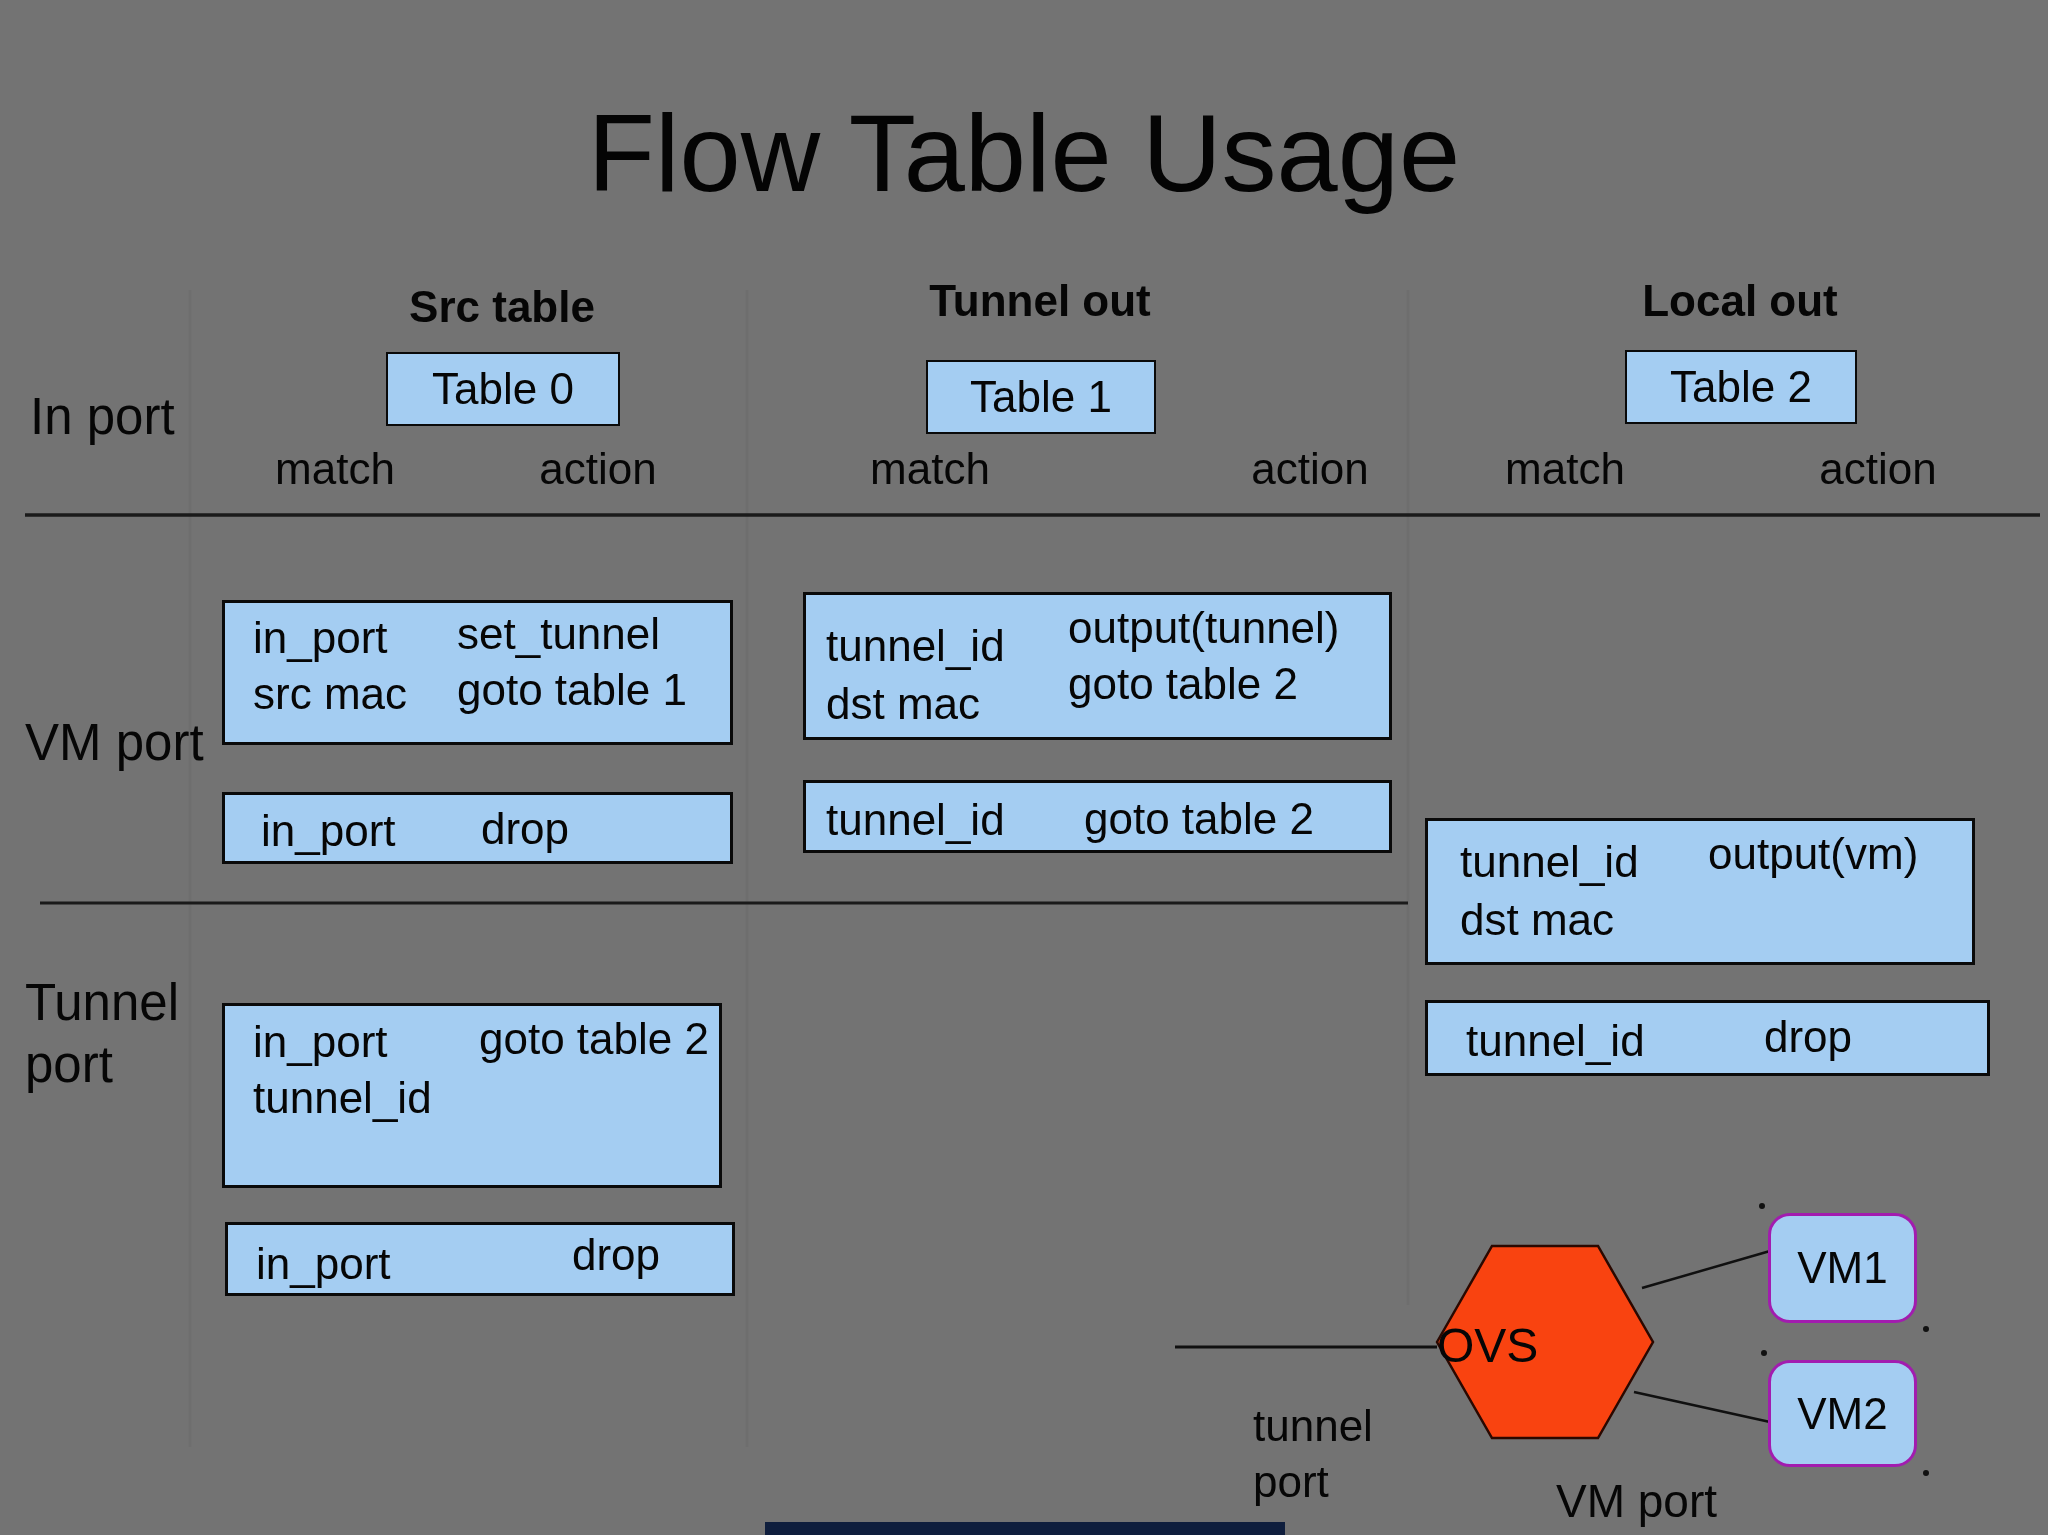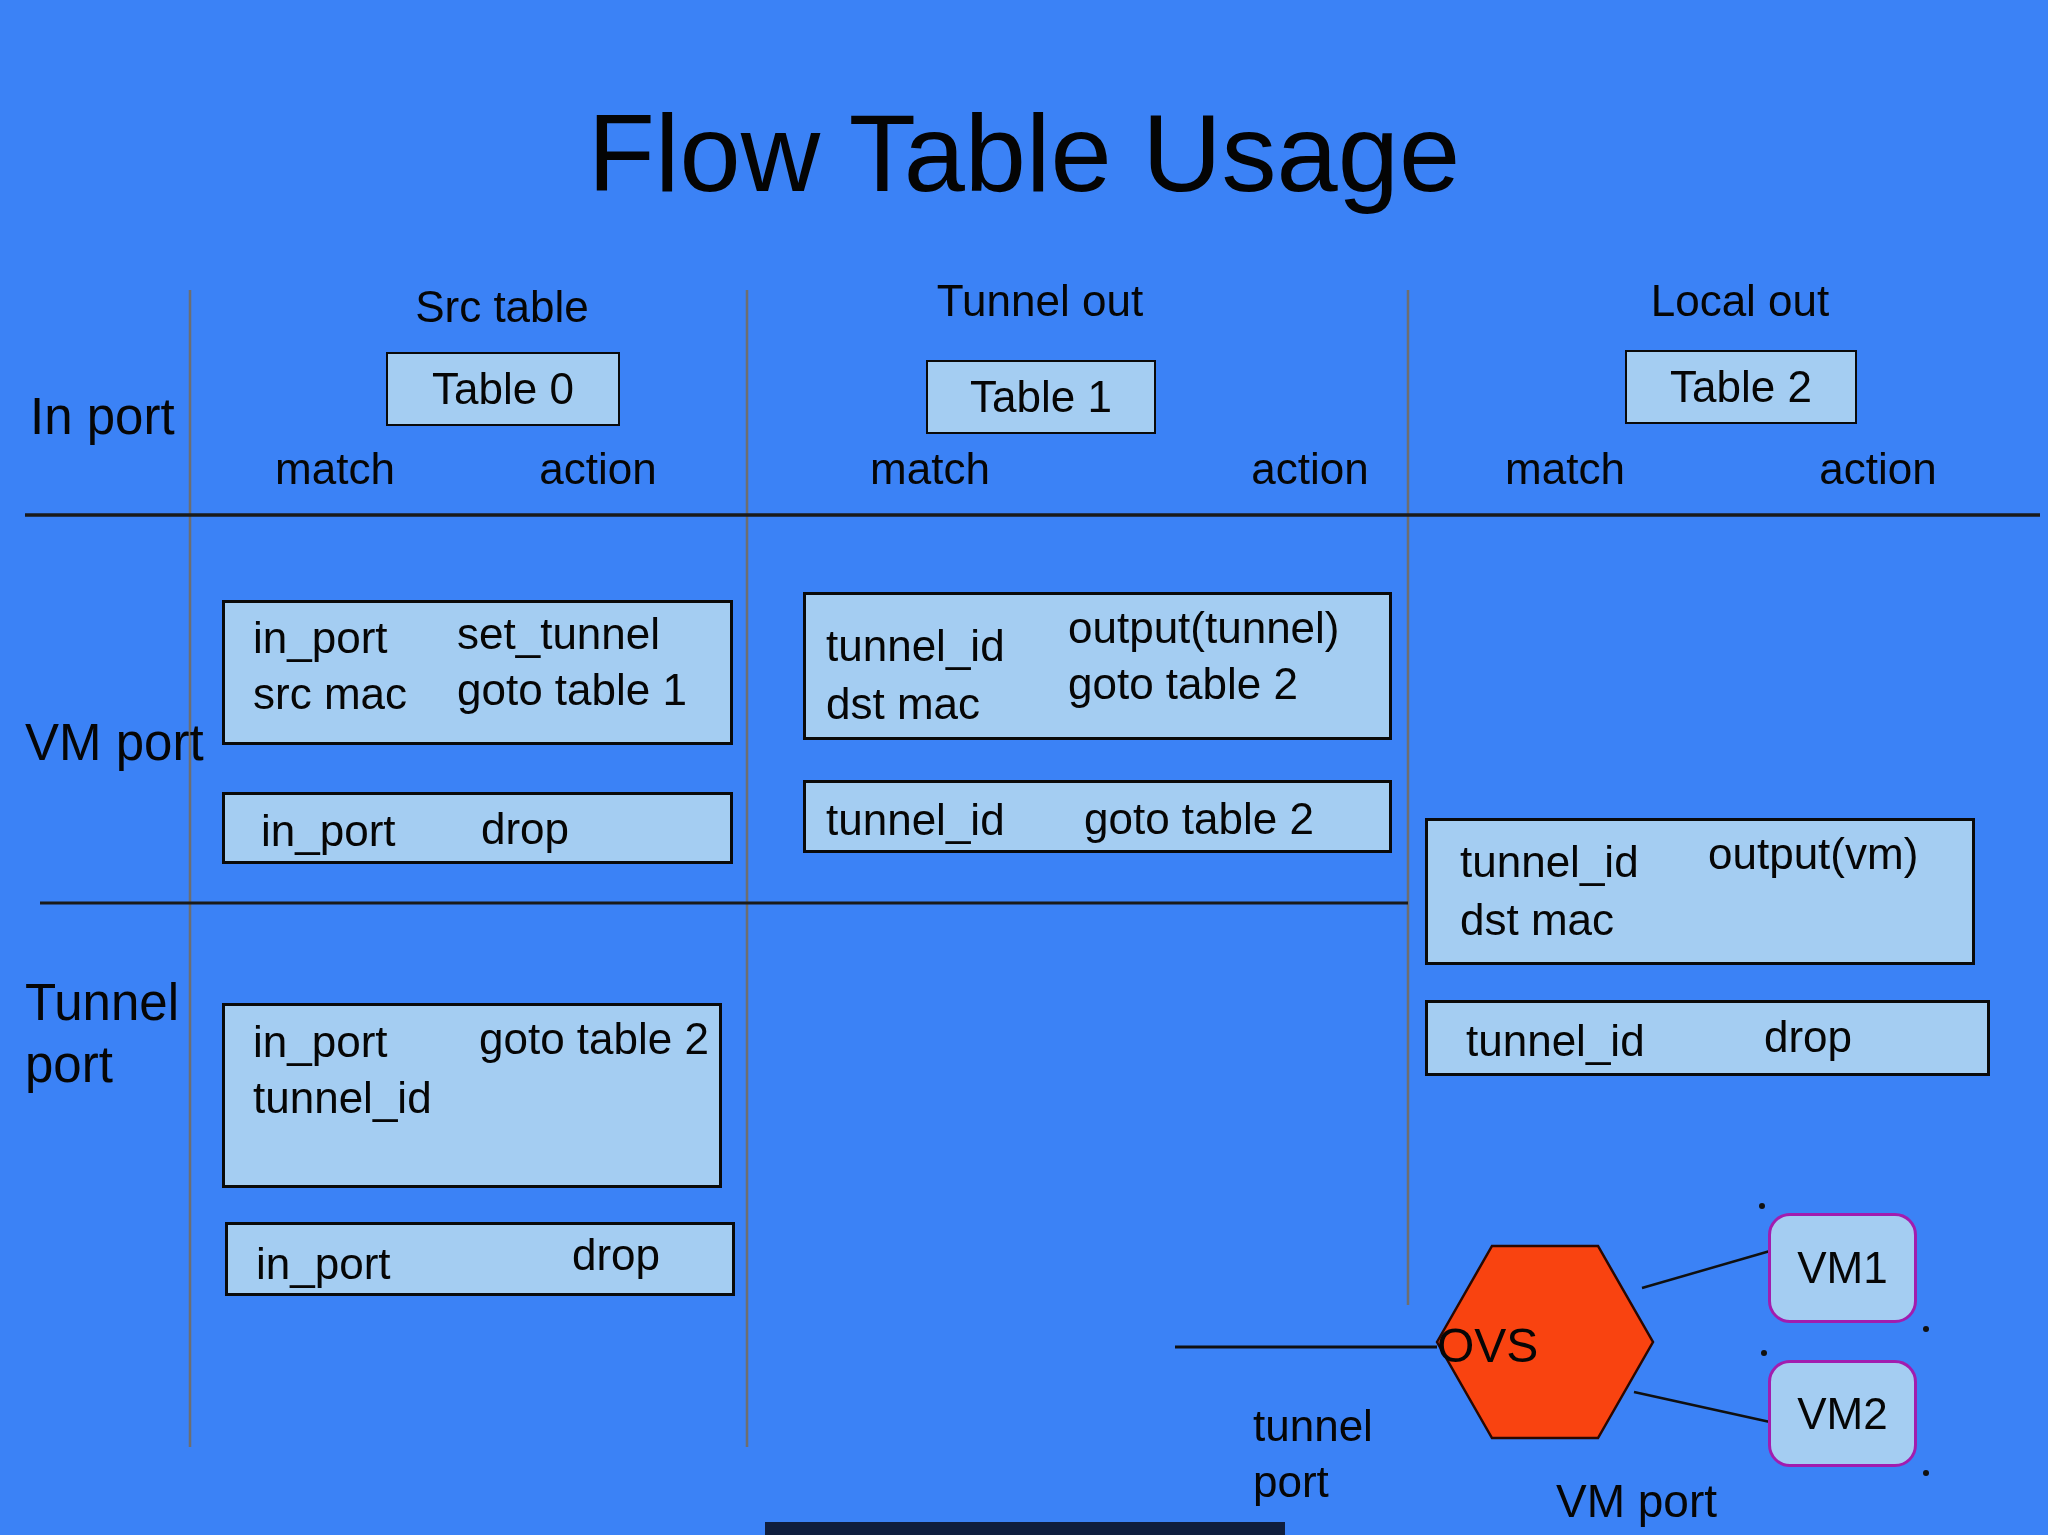--- a/index.html
+++ b/index.html
@@ -1,24 +1,24 @@
 <!DOCTYPE html>
 <html style="--box-fill: #a4cdf2; --box-border: #0a0a0a; --ovs-fill: #f94310; --line-gray: #6e6e6e; --line-black: #1a1a1a; --accent-strip: #0f1e3d;"><head>
 <meta charset="utf-8">
 <style>
   html,body{margin:0;padding:0;background:#e8e8e8;}
   #slide{
     position:relative;width:2048px;height:1535px;overflow:hidden;
-    background:#3b82f6;
+    background:#737373;
     font-family:"Liberation Sans", sans-serif;
     color:#060606;
   }
   .abs{position:absolute;}
   #title{left:0;top:92px;width:2048px;font-size:110px;line-height:1.1;text-align:center;color:#040404;}
-  .col-header{top:276px;font-size:44px;text-align:center;}
+  .col-header{top:276px;font-size:44px;text-align:center;font-weight:bold;}
   #hdr-src{left:362px;width:280px;top:282px;}
   #hdr-tun{left:900px;width:280px;}
   #hdr-loc{left:1598px;width:284px;}
   .table-chip{
     background:var(--box-fill);border:2.5px solid #0a0a0a;
     display:flex;align-items:center;justify-content:center;
     font-size:44px;
   }
   #chip0{left:386px;top:352px;width:230px;height:70px;}
   #chip1{left:926px;top:360px;width:226px;height:70px;}

